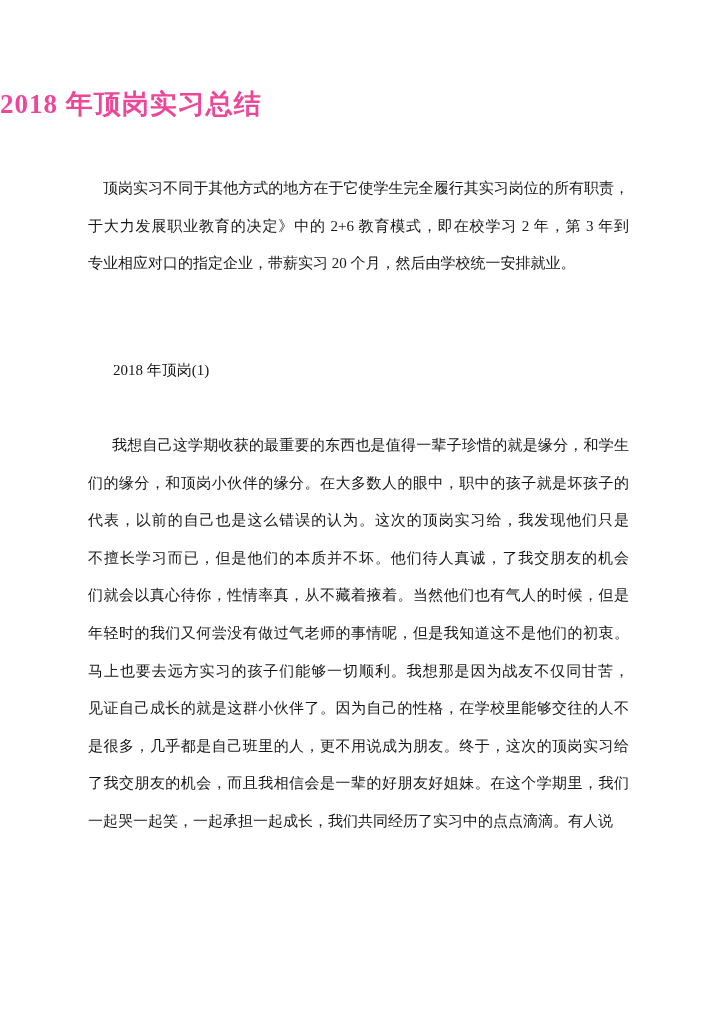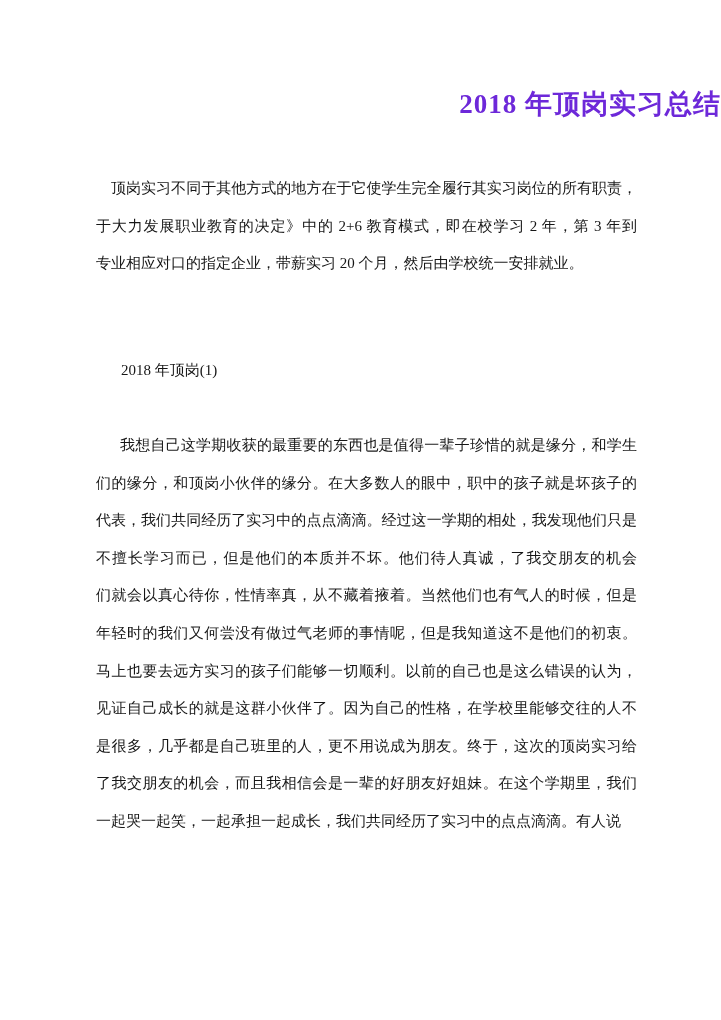--- a/index.html
+++ b/index.html
@@ -15,36 +15,36 @@
     overflow: hidden;
     font-family: "Liberation Serif", "DejaVu Serif", serif;
     color: #161616;
   }
   .doc-title {
     position: absolute;
     top: 86px;
     left: 0;
     width: 100%;
     margin: 0;
-    text-align: right;
+    text-align: left;
     font-size: 27px;
     font-weight: bold;
     letter-spacing: 1px;
-    color: #6d28d9;
+    color: #ec4899;
   }
   .doc-body {
     position: absolute;
     left: 88px;
     width: 541px;
     top: 0;
     height: 100%;
   }
   .paragraph {
     position: absolute;
-    left: 8px;
+    left: 0;
     width: 541px;
   }
   .para-intro   { top: 170px; }
   .para-heading { top: 352px; }
   .para-body    { top: 427px; }
   .line {
     font-size: 15px;
     line-height: 37.6px;
     white-space: normal;
     text-align: justify;
@@ -70,24 +70,24 @@
         <div class="line">顶岗实习不同于其他方式的地方在于它使学生完全履行其实习岗位的所有职责，</div>
         <div class="line">于大力发展职业教育的决定》中的 2+6 教育模式，即在校学习 2 年，第 3 年到</div>
         <div class="line">专业相应对口的指定企业，带薪实习 20 个月，然后由学校统一安排就业。</div>
       </div>
       <div class="paragraph para-heading">
         <div class="line">2018 年顶岗(1)</div>
       </div>
       <div class="paragraph para-body">
         <div class="line">我想自己这学期收获的最重要的东西也是值得一辈子珍惜的就是缘分，和学生</div>
         <div class="line">们的缘分，和顶岗小伙伴的缘分。在大多数人的眼中，职中的孩子就是坏孩子的</div>
-        <div class="line">代表，我们共同经历了实习中的点点滴滴。经过这一学期的相处，我发现他们只是</div>
+        <div class="line">代表，以前的自己也是这么错误的认为。这次的顶岗实习给，我发现他们只是</div>
         <div class="line">不擅长学习而已，但是他们的本质并不坏。他们待人真诚，了我交朋友的机会</div>
         <div class="line">们就会以真心待你，性情率真，从不藏着掖着。当然他们也有气人的时候，但是</div>
         <div class="line">年轻时的我们又何尝没有做过气老师的事情呢，但是我知道这不是他们的初衷。</div>
-        <div class="line">马上也要去远方实习的孩子们能够一切顺利。以前的自己也是这么错误的认为，</div>
+        <div class="line">马上也要去远方实习的孩子们能够一切顺利。我想那是因为战友不仅同甘苦，</div>
         <div class="line">见证自己成长的就是这群小伙伴了。因为自己的性格，在学校里能够交往的人不</div>
         <div class="line">是很多，几乎都是自己班里的人，更不用说成为朋友。终于，这次的顶岗实习给</div>
         <div class="line">了我交朋友的机会，而且我相信会是一辈的好朋友好姐妹。在这个学期里，我们</div>
         <div class="line">一起哭一起笑，一起承担一起成长，我们共同经历了实习中的点点滴滴。有人说</div>
       </div>
     </div>
 </div>
 
 </body></html>

